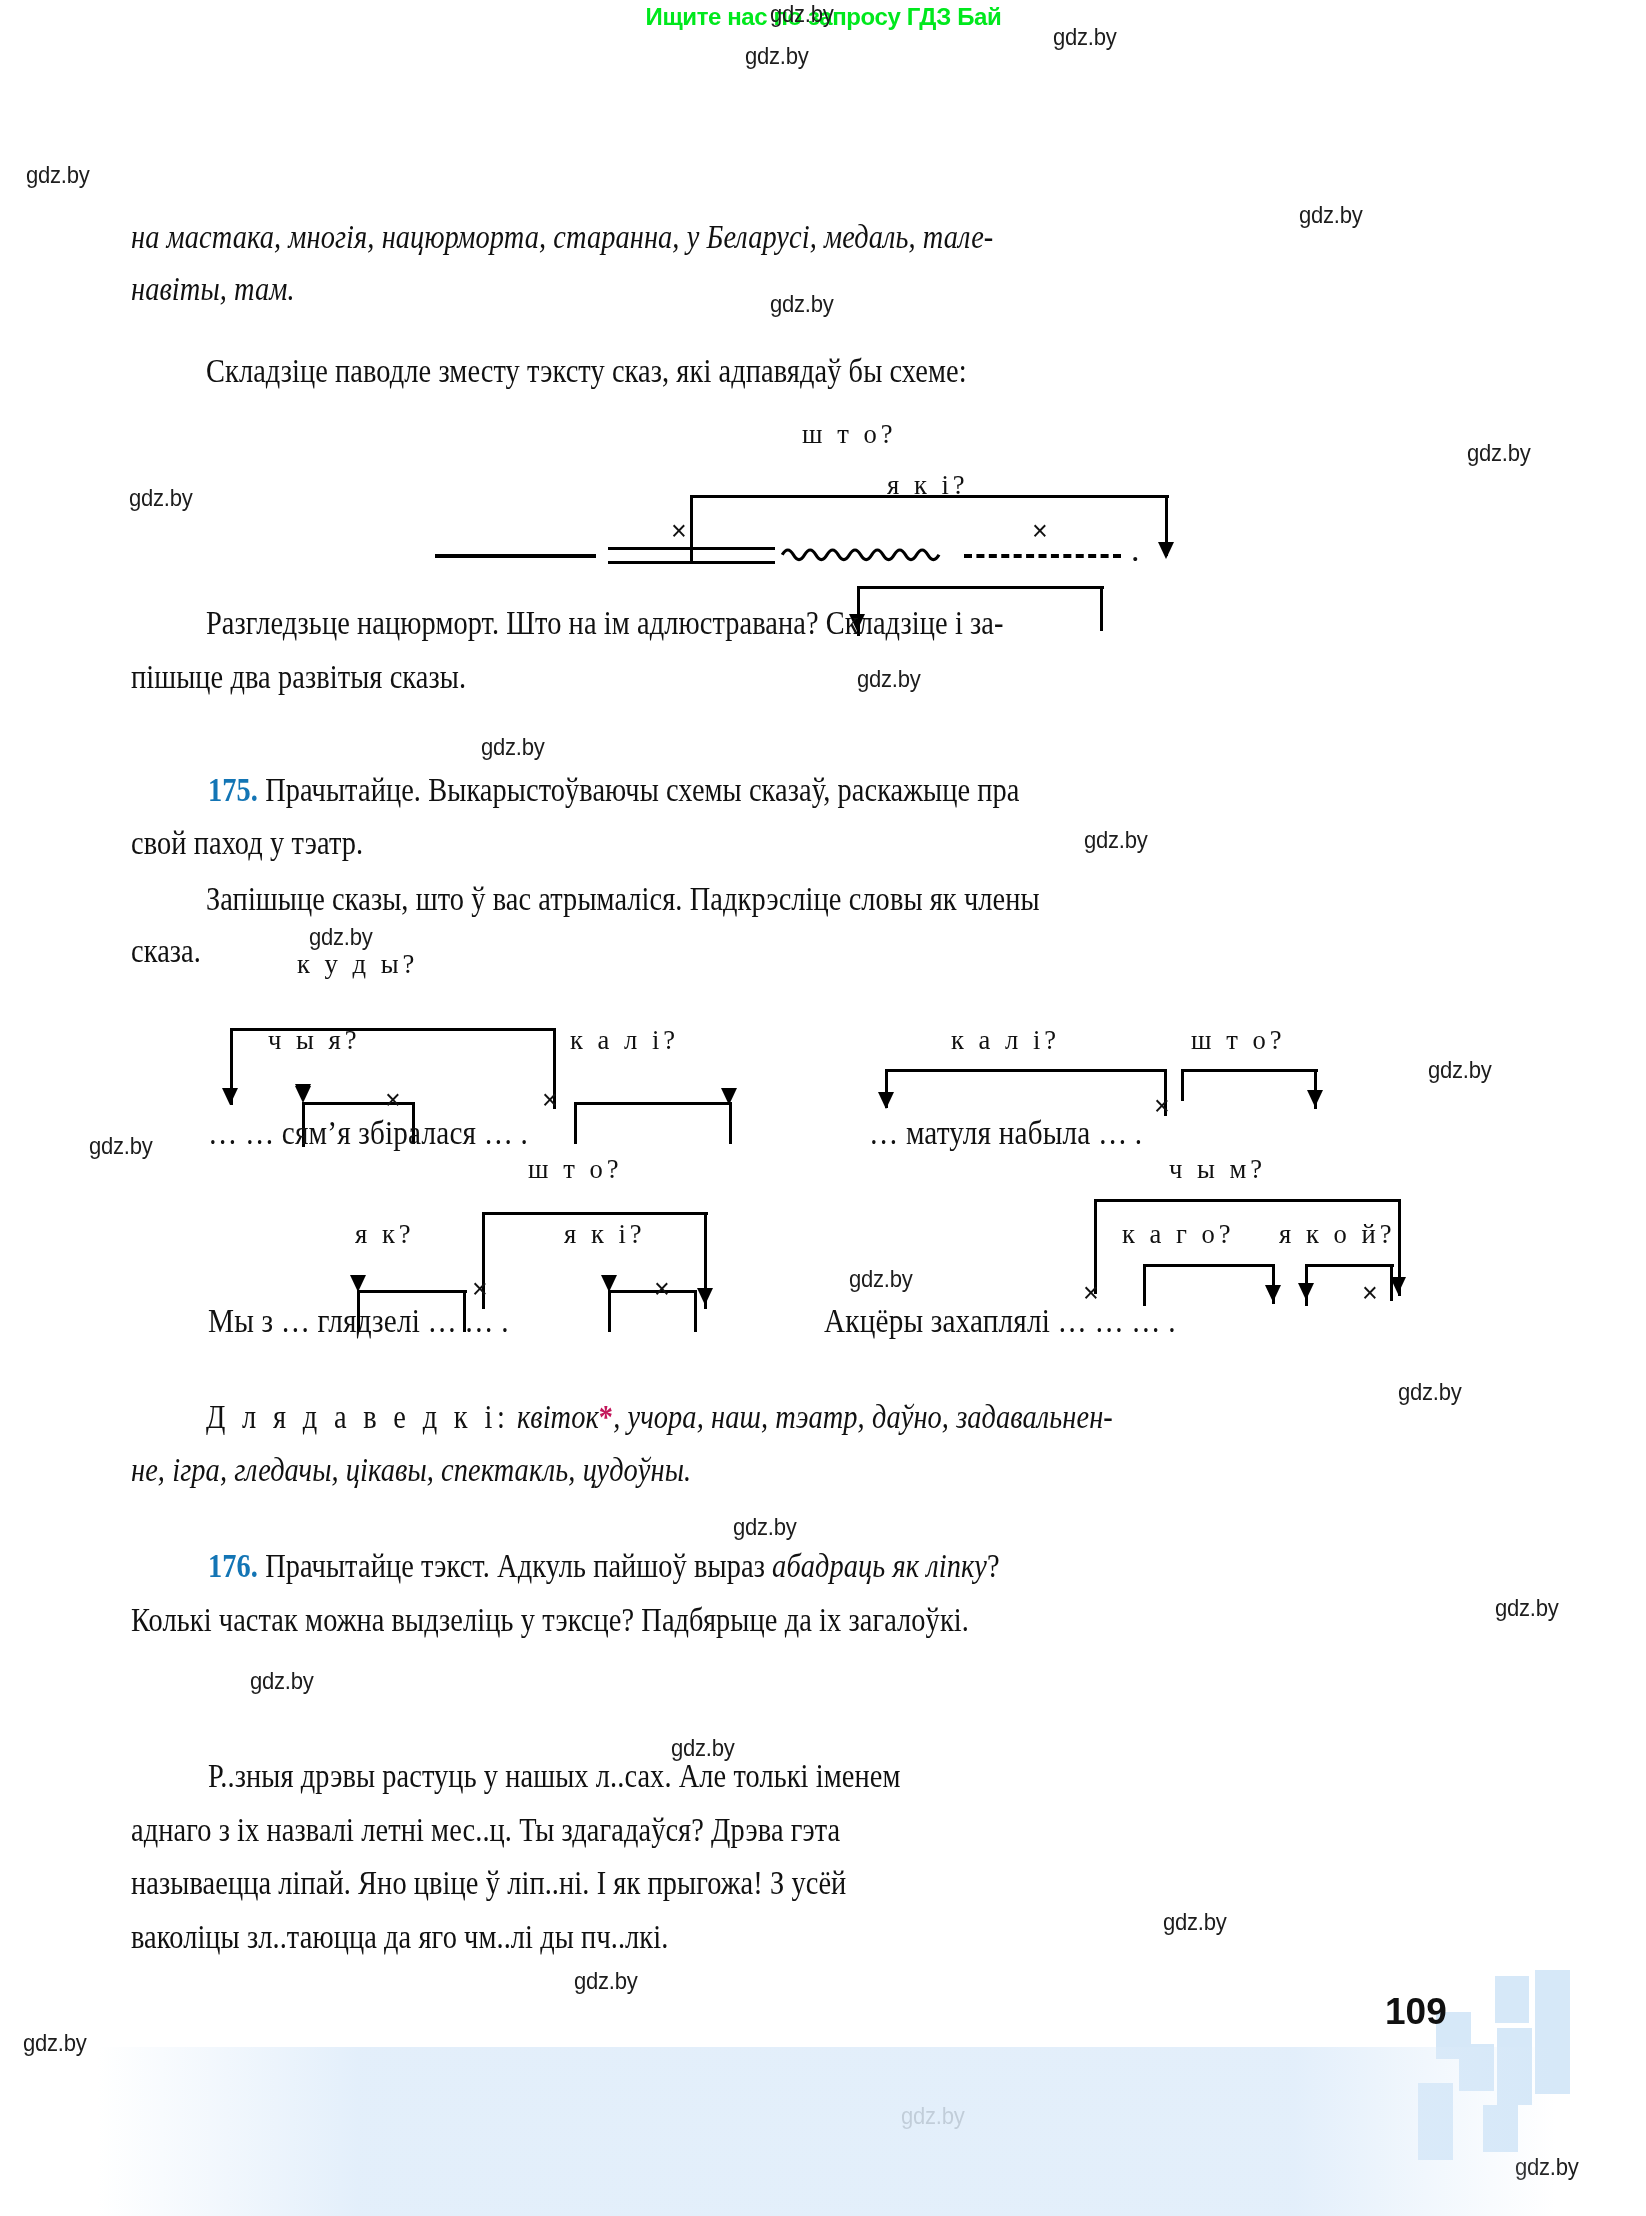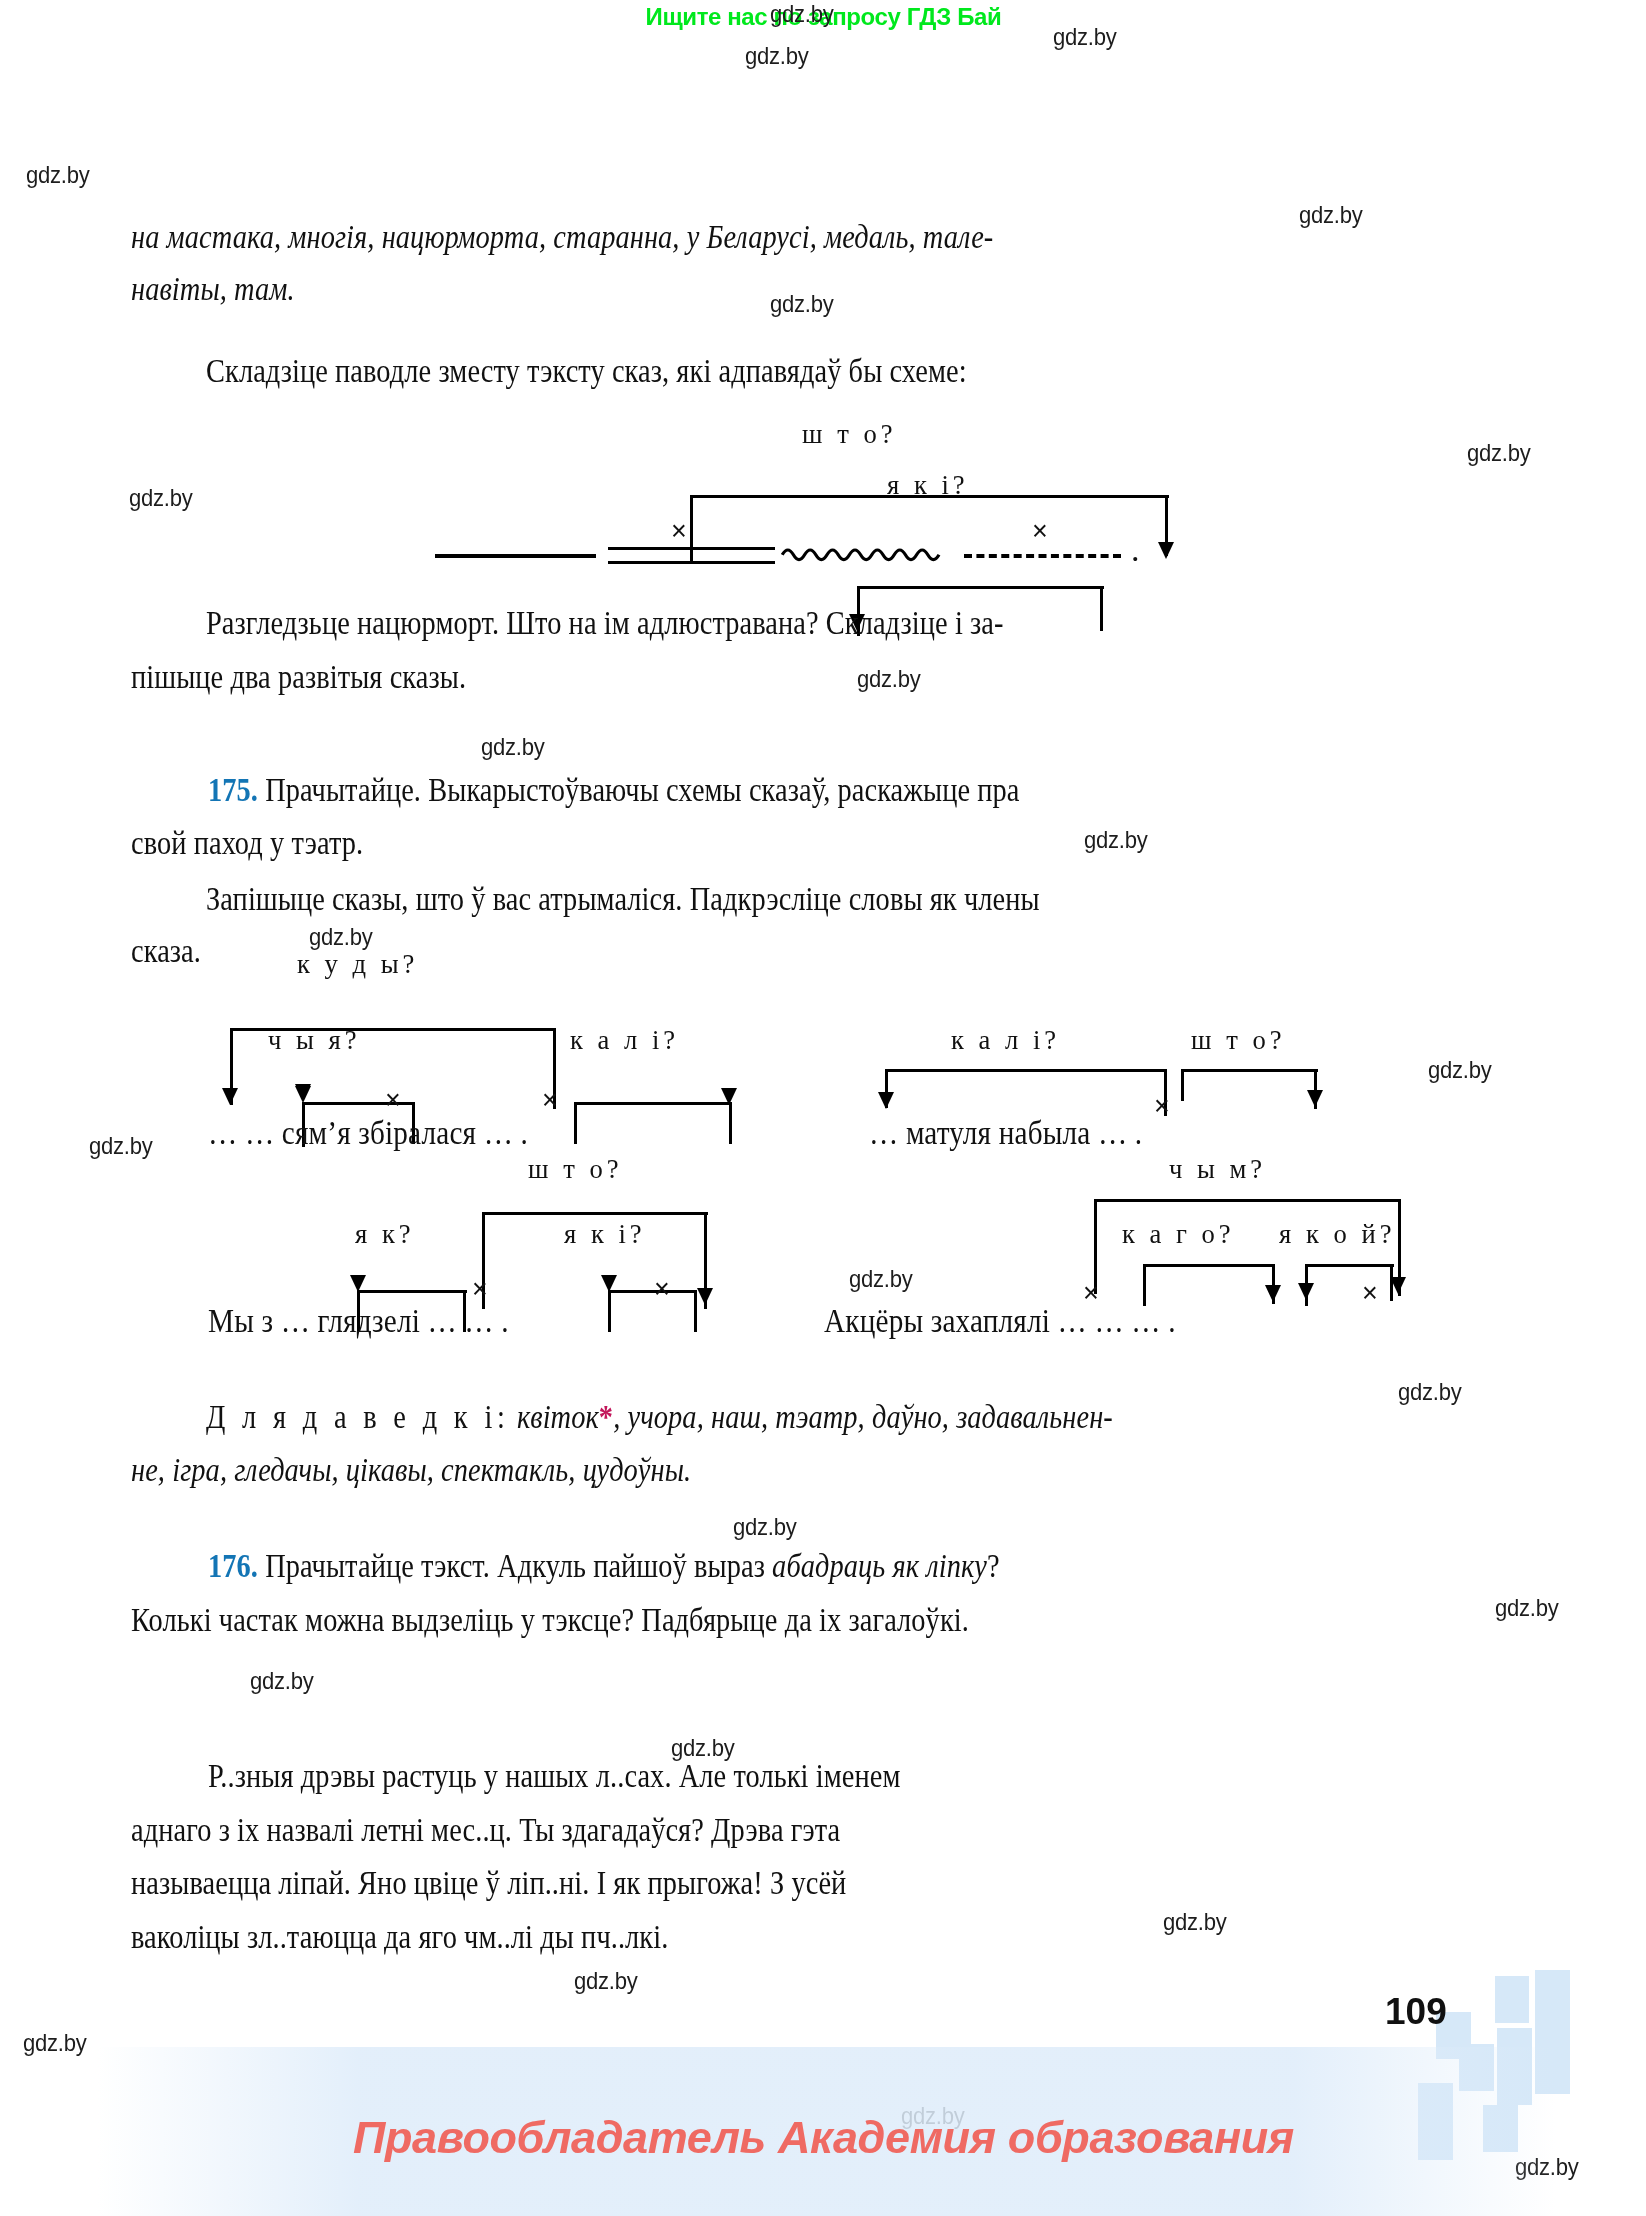--- a/index.html
+++ b/index.html
@@ -355,17 +355,16 @@
   <div class="sq" style="left:1497px; top:2028px; width:35px; height:77px;"></div>
   <div class="sq" style="left:1459px; top:2044px; width:35px; height:47px;"></div>
   <div class="sq" style="left:1535px; top:2047px; width:35px; height:47px;"></div>
   <div class="sq" style="left:1418px; top:2083px; width:35px; height:77px;"></div>
   <div class="sq" style="left:1483px; top:2105px; width:35px; height:47px;"></div>
 
   <div class="hazeband" style="left:97px; top:2047px; width:1459px; height:234px;"></div>
 
   <div class="pageno" style="left:1385px; top:1991px;">109</div>
 
-  <div class="copyband" style="top:2112px;">Правообладатель Академия образования</div>
 
 
 </div>
 
 
 </body></html>

